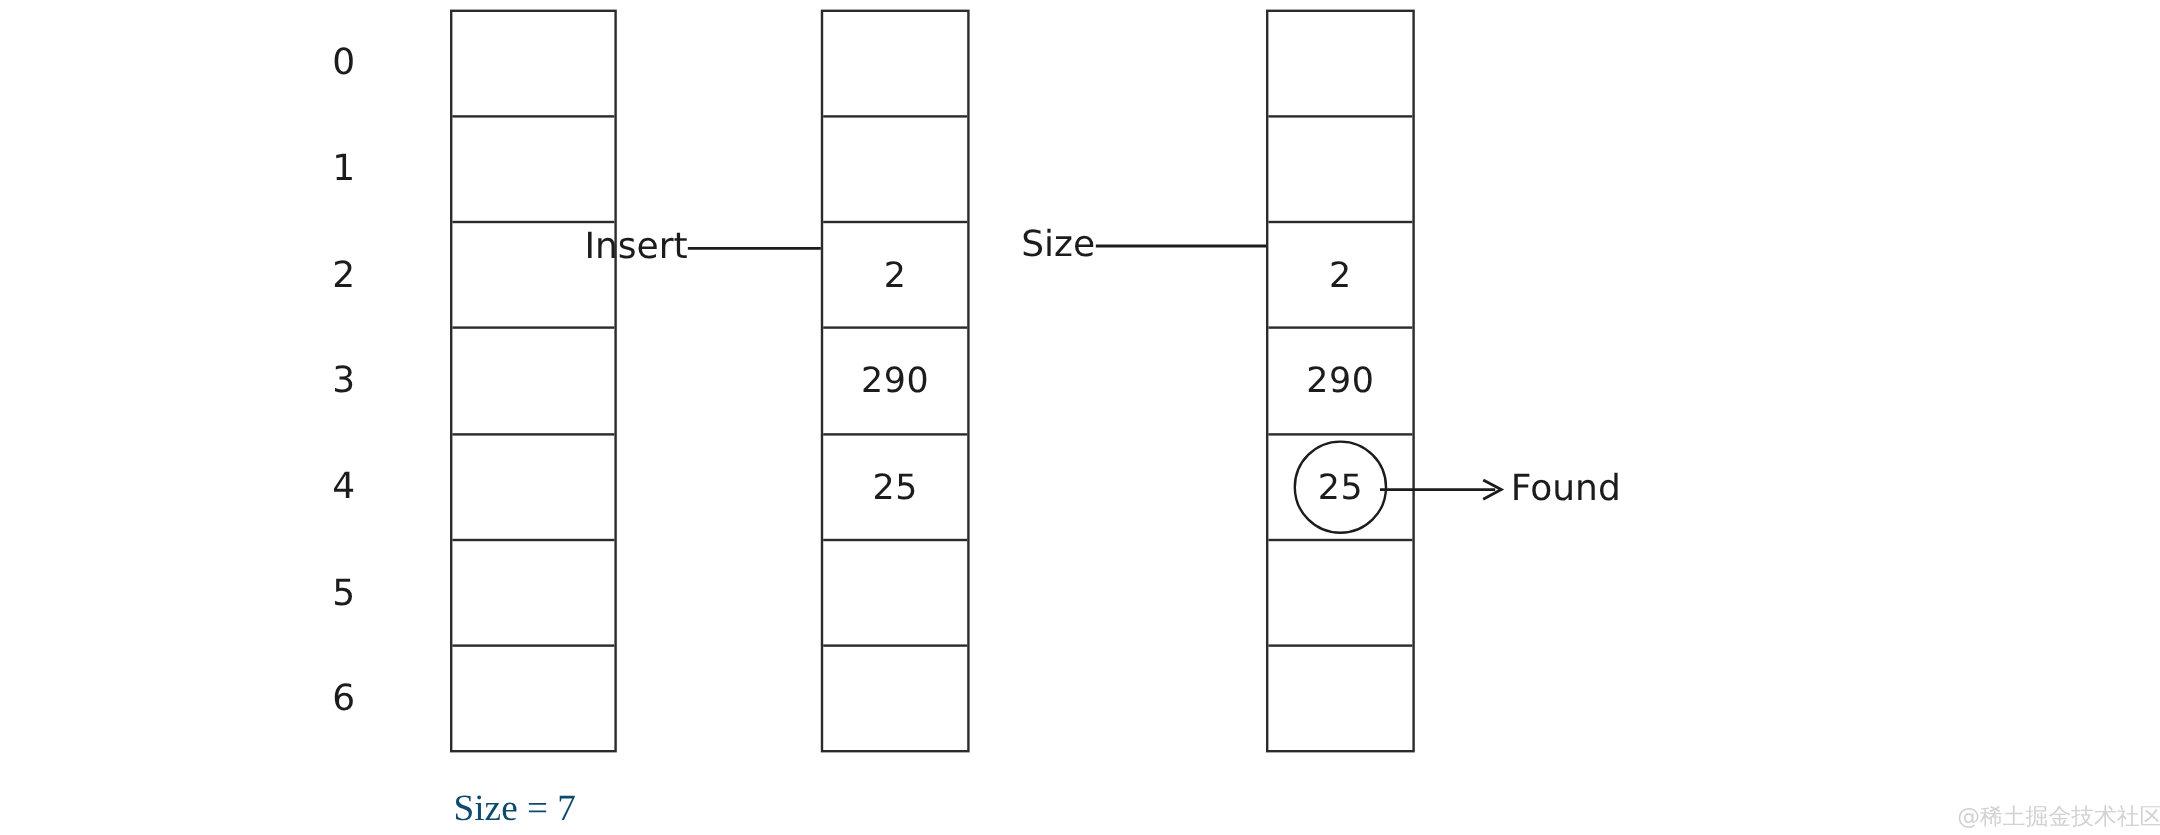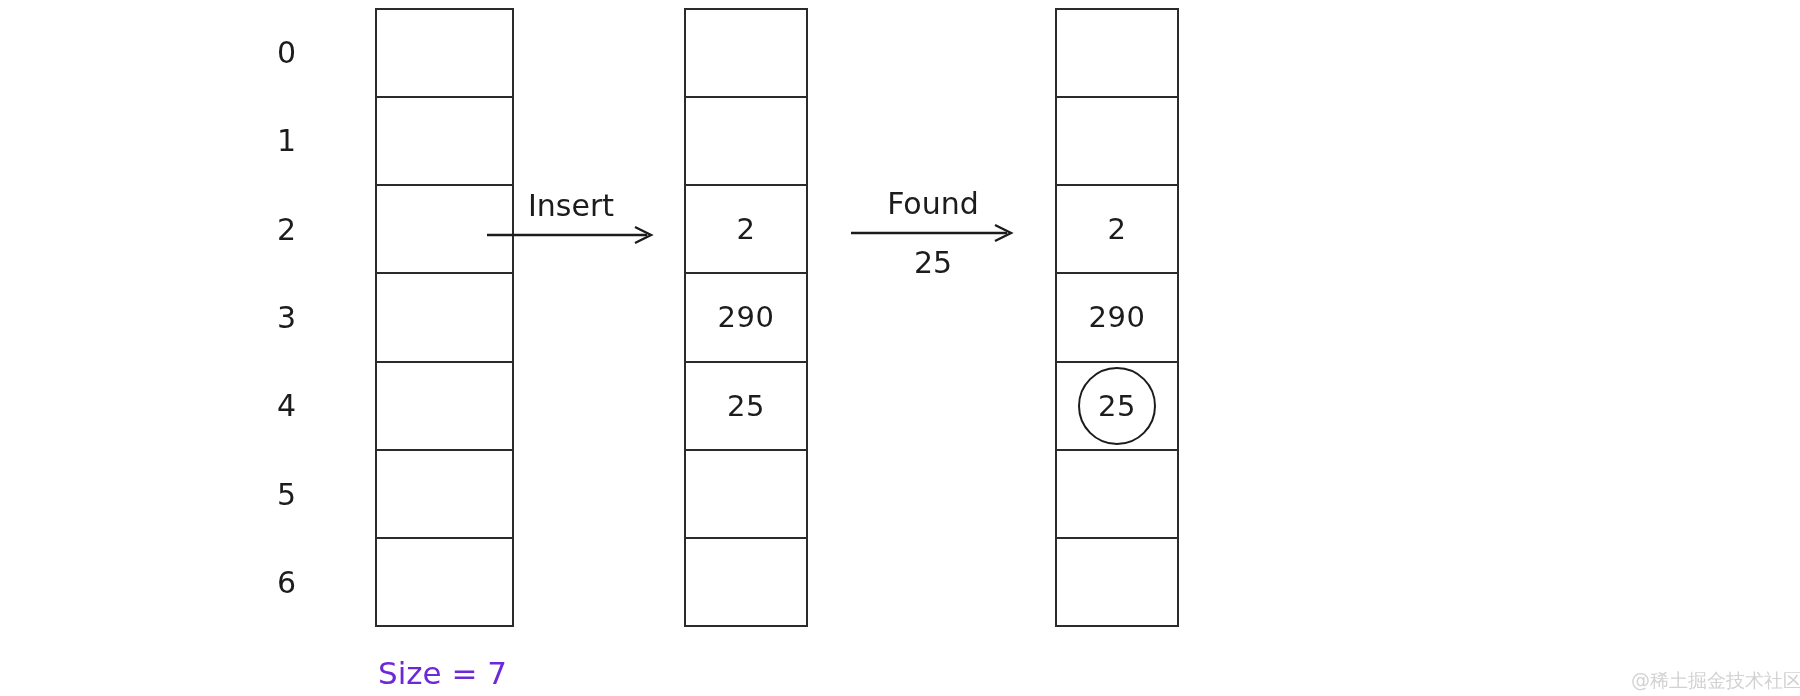--- a/index.html
+++ b/index.html
@@ -54,21 +54,21 @@
     align-items: center;
     justify-content: flex-end;
     font-size: 30px;
     color: #1c1c1c;
   }
 
   
   .arrow-group {
     position: absolute;
     display: flex;
-    flex-direction: column;
+    flex-direction: row;
     align-items: center;
   }
   .arrow-label {
     font-size: 30px;
     color: #1c1c1c;
     white-space: nowrap;
     line-height: 1.18;
   }
   .arrow-label.above { margin-bottom: 2px; }
   .arrow-label.below { margin-top: 2px; }
@@ -102,22 +102,23 @@
     font-size: 30px;
     color: #1c1c1c;
     margin-left: 4px;
     white-space: nowrap;
   }
 
   
   .size-caption {
     position: absolute;
     font-size: 31px;
-    color: #6d28d9;
-    white-space: nowrap;
+    color: #0c4a6e;
+    white-space: nowrap;
+    font-family: Liberation Serif, serif;
   }
 
   
   .watermark {
     position: absolute;
     font-size: 19px;
     color: #d2d2d2;
     white-space: nowrap;
     font-family: "DejaVu Sans", sans-serif;
   }
@@ -163,21 +164,21 @@
     <div class="array-cell"></div>
     <div class="array-cell"></div>
     <div class="array-cell">2</div>
     <div class="array-cell">290</div>
     <div class="array-cell">25</div>
     <div class="array-cell"></div>
     <div class="array-cell"></div>
   </div>
 
   <div class="arrow-group" style="left:851px; top:186px; width:164px;">
-    <div class="arrow-label above">Found</div>
+    <div class="arrow-label above">Size</div>
     <div class="arrow-line-wrap">
       <svg width="164" height="20" viewBox="0 0 164 20">
         <line x1="0" y1="10" x2="156" y2="10" stroke="#1c1c1c" stroke-width="2.4"></line>
         <polyline points="144,2 160,10 144,18" fill="none" stroke="#1c1c1c" stroke-width="2.4"></polyline>
       </svg>
     </div>
     <div class="arrow-label below">25</div>
   </div>
 
   <div class="array-col" style="left:1055px; top:8px; width:124px; height:619px;">
@@ -186,16 +187,23 @@
     <div class="array-cell">2</div>
     <div class="array-cell">290</div>
     <div class="array-cell">
       <span class="highlight-ellipse"></span>
       <span>25</span>
     </div>
     <div class="array-cell"></div>
     <div class="array-cell"></div>
   </div>
 
+  <div class="found-annot" style="left:1150px; top:390px;">
+    <svg width="105" height="22" viewBox="0 0 105 22">
+      <line x1="0" y1="11" x2="96" y2="11" stroke="#1c1c1c" stroke-width="2.4"></line>
+      <polyline points="86,3 101,11 86,19" fill="none" stroke="#1c1c1c" stroke-width="2.4"></polyline>
+    </svg>
+    <span class="found-text">Found</span>
+  </div>
 
   <div class="watermark" style="left:1631px; top:668px;">@稀土掘金技术社区</div>
 
 </div>
 
 </body></html>

